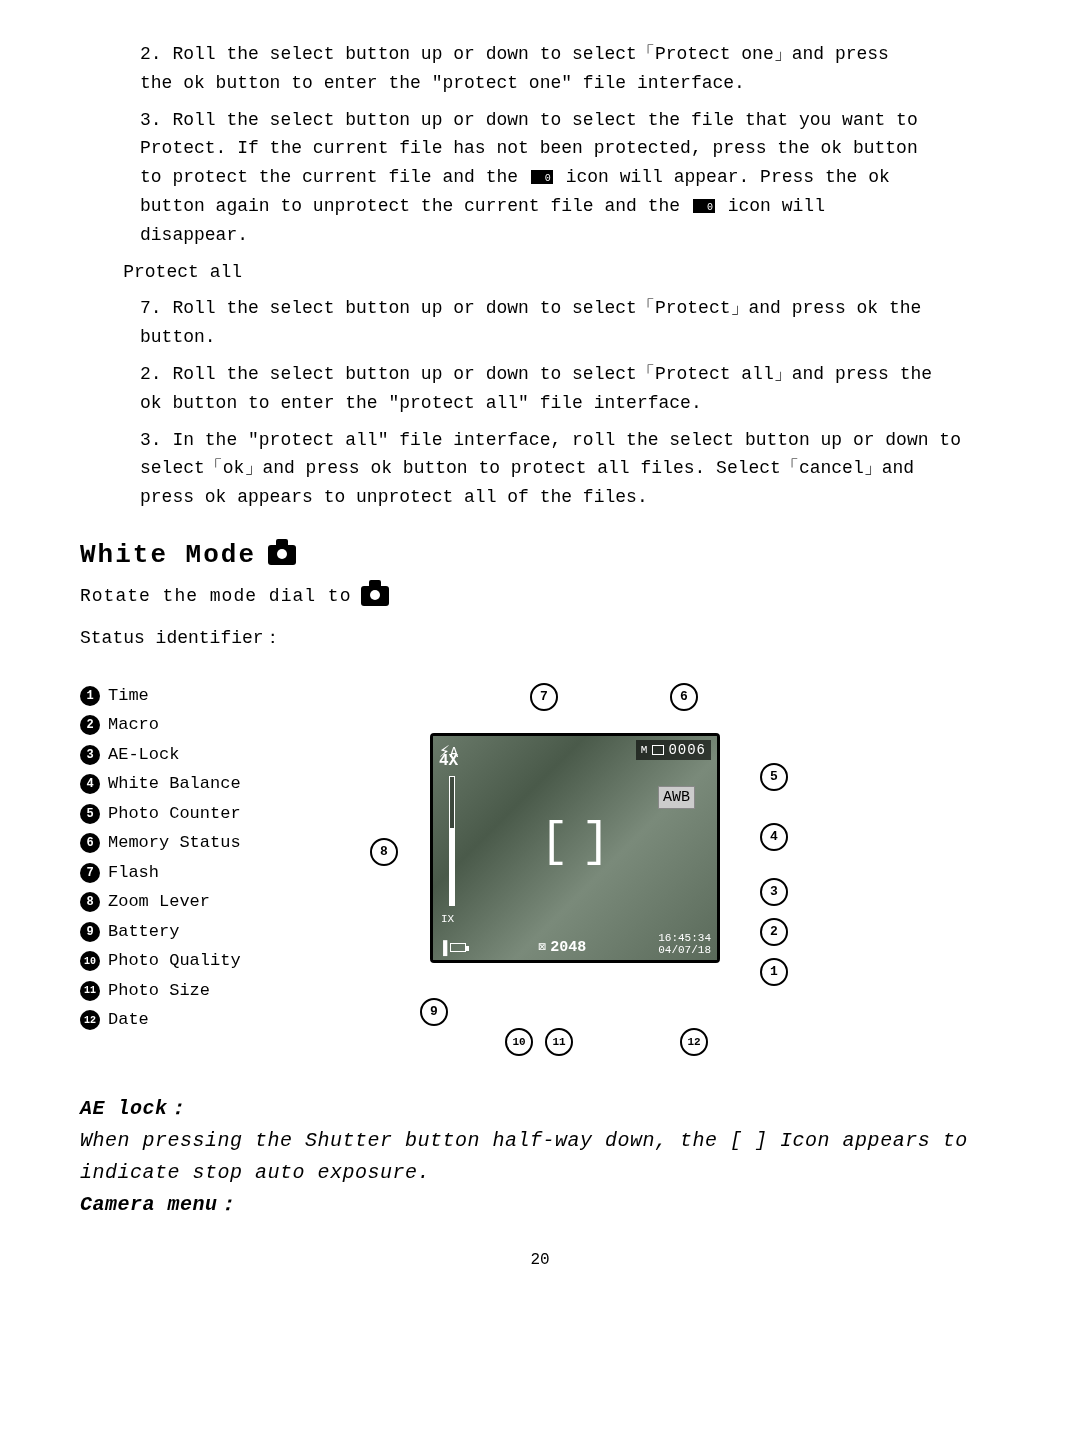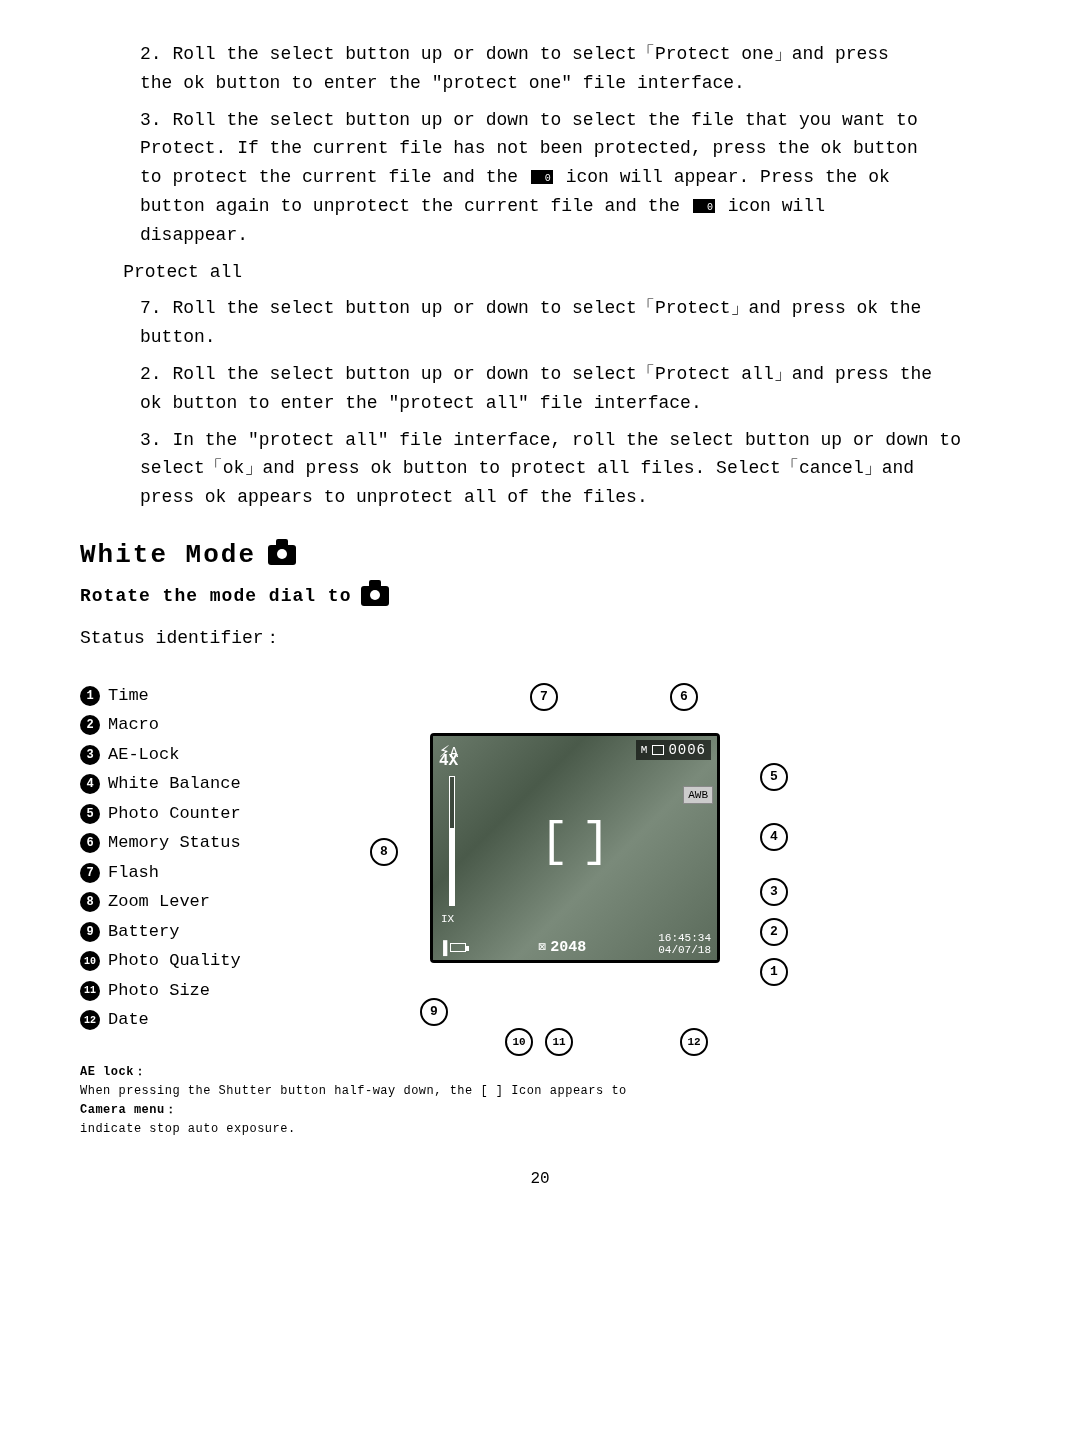--- a/index.html
+++ b/index.html
@@ -61,21 +61,20 @@
       background: #fff;
       border-radius: 50%;
     }
     .rotate-line {
       display: flex;
       align-items: center;
       gap: 10px;
       margin: 8px 0 18px 0;
       font-size: 18px;
       letter-spacing: 1px;
-      font-weight: bold;
     }
     .status-section {
       display: flex;
       gap: 40px;
       margin-top: 20px;
     }
     .status-list {
       flex: 0 0 250px;
       list-style: none;
       padding: 0;
@@ -173,25 +172,25 @@
       font-size: 48px;
       color: #fff;
       position: absolute;
       right: 0;
       top: 0;
       line-height: 1;
     }
     
     .cam-awb {
       position: absolute;
-      right: 4px;
+      right: 22px;
       top: 50px;
       background: #ccc;
       color: #000;
-      font-size: 11px;
+      font-size: 15px;
       padding: 2px 4px;
       border: 1px solid #888;
     }
     
     .cam-hud-bottom {
       position: absolute;
       bottom: 0; left: 0; right: 0;
       display: flex;
       justify-content: space-between;
       align-items: flex-end;
@@ -265,23 +264,25 @@
     }
     .cam-ix-label {
       position: absolute;
       bottom: 35px;
       left: 8px;
       color: #fff;
       font-size: 11px;
     }
     
     .bottom-section {
-      font-size: 12px;
+      margin-top: 30px;
+      font-size: 20px;
       line-height: 1.6;
       letter-spacing: 0.5px;
+      font-style: italic;
     }
     .bold-label {
       font-weight: bold;
     }
     .page-number {
       text-align: center;
       margin-top: 30px;
       font-size: 16px;
     }
     .protect-icon {
@@ -478,21 +479,21 @@
 
       </div>
     </div>
   </div>
 
   <div class="bottom-section">
     <div>
       <span class="bold-label">AE lock：</span>
     </div>
     <div>When pressing the Shutter button half-way down, the [   ] Icon appears to</div>
+    <div>indicate stop auto exposure.</div>
     <div>
       <span class="bold-label">Camera menu：</span>
     </div>
-    <div>indicate stop auto exposure.</div>
   </div>
 
   <div class="page-number">20</div>
 
 </div>
 
 </body></html>

